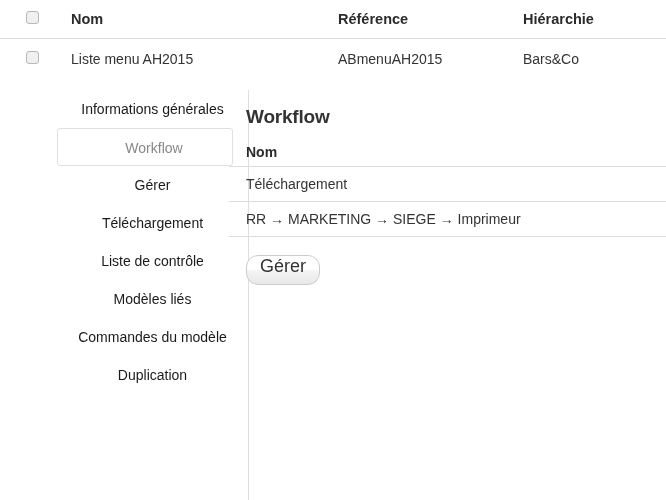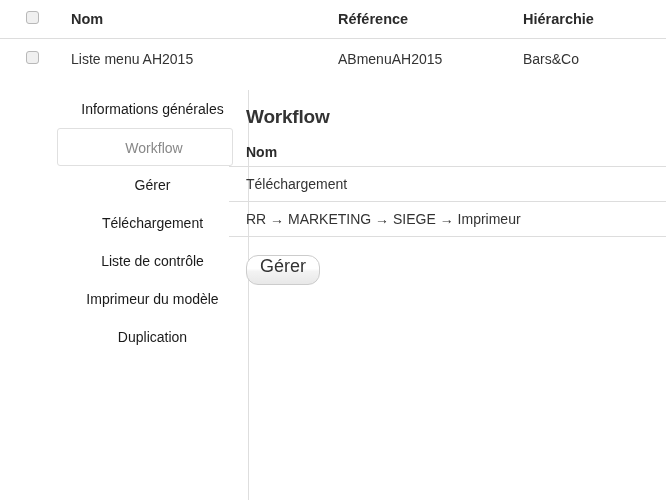--- a/index.html
+++ b/index.html
@@ -198,21 +198,22 @@
 </table>
 
 <div id="lower">
 
   <nav id="sidebar">
     <div class="side-item">Informations générales</div>
     <div class="side-item active">Workflow</div>
     <div class="side-item">Gérer</div>
     <div class="side-item">Téléchargement</div>
     <div class="side-item">Liste de contrôle</div>
-    <div class="side-item">Imprimeur du modèle</div>
+    <div class="side-item">Modèles liés</div>
+    <div class="side-item">Commandes du modèle</div>
     <div class="side-item">Duplication</div>
   </nav>
 
   <section id="main">
     <div id="panel-title">Workflow</div>
 
     <table id="wf-table">
       <thead>
         <tr>
           <th>Nom</th>

